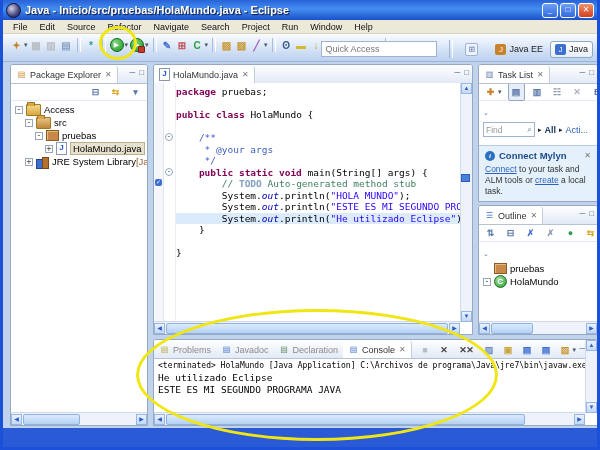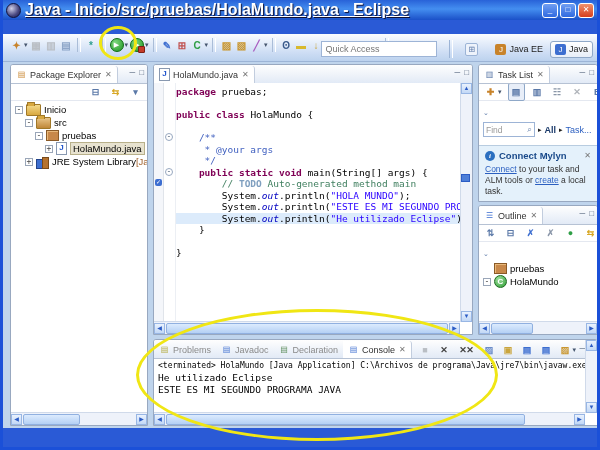--- a/index.html
+++ b/index.html
@@ -2,21 +2,21 @@
 <html><head>
 <meta charset="utf-8">
 <style>
   html,body{margin:0;padding:0;background:#777;}
   #app{position:relative;width:600px;height:450px;background:#2a5ad6;font-family:"Liberation Sans",sans-serif;overflow:hidden;
        border-left:3px solid #1b50d8;border-right:3px solid #1b50d8;border-bottom:3px solid #1b50d8;box-sizing:border-box;}
   
   .titlebar{position:absolute;left:0;top:0;width:100%;height:20px;
     background:linear-gradient(#2862d8,#448ef0 45%,#1b50c8);display:flex;align-items:center;padding:0 3px;box-sizing:border-box;}
   .app-icon{width:13px;height:13px;border-radius:50%;background:radial-gradient(circle at 35% 35%,#cfcfe8,#46457e 60%,#1d1c45);border:1px solid #11103a;margin-right:4px;flex:none;}
-  .title-text{color:#fff;font-size:16px;font-weight:bold;text-shadow:1px 1px 1px #113;white-space:nowrap;overflow:hidden;flex:1;text-decoration:underline;}
+  .title-text{color:#fff;font-size:11px;font-weight:bold;text-shadow:1px 1px 1px #113;white-space:nowrap;overflow:hidden;flex:1;}
   .winbtns{display:flex;gap:2px;flex:none;}
   .winbtn{width:14px;height:13px;border:1px solid #fff;border-radius:3px;font-size:8px;line-height:11px;text-align:center;color:#fff;
     background:linear-gradient(#6f9ef2,#2f6ae0);}
   .winbtn.close{background:linear-gradient(#f0926d,#d43e1d);}
   
   .menubar{position:absolute;left:0;top:20px;width:100%;height:14px;background:#ece9d8;border-bottom:1px solid #d6d2be;display:flex;align-items:center;padding-left:4px;box-sizing:border-box;}
   .menu-item{font-size:9px;color:#111;padding:0 6px;}
   
   .toolbar{position:absolute;left:0;top:34px;width:100%;height:28px;background:linear-gradient(#fafcff,#cdddf4 70%,#bcd2ee);border-bottom:1px solid #9cb4d6;box-sizing:border-box;}
   .tb-icons{position:absolute;left:6px;top:2px;display:flex;align-items:center;height:18px;}
@@ -116,20 +116,32 @@
   <div class="titlebar">
     <div class="app-icon"></div>
     <div class="title-text">Java - Inicio/src/pruebas/HolaMundo.java - Eclipse</div>
     <div class="winbtns">
       <div class="winbtn">_</div>
       <div class="winbtn">□</div>
       <div class="winbtn close">✕</div>
     </div>
   </div>
 
+  <div class="menubar" id="menubar">
+      <span class="menu-item">File</span>
+      <span class="menu-item">Edit</span>
+      <span class="menu-item">Source</span>
+      <span class="menu-item">Refactor</span>
+      <span class="menu-item">Navigate</span>
+      <span class="menu-item">Search</span>
+      <span class="menu-item">Project</span>
+      <span class="menu-item">Run</span>
+      <span class="menu-item">Window</span>
+      <span class="menu-item">Help</span>
+    </div>
 
   <div class="toolbar">
     <div class="tb-icons" id="tb-icons">
         <div class="tbtn">
           <span class="gl" style="color: rgb(200, 131, 42);">✦</span>
           <span class="dd">▾</span>
         </div>
         <div class="tbtn disabled">
           <span class="gl" style="color: rgb(169, 176, 184);">▦</span>
         </div>
@@ -240,21 +252,21 @@
             <span class="gl" style="color: rgb(216, 168, 38);">⇆</span>
           </div>
           <div class="tbtn">
             <span class="gl" style="color: rgb(91, 121, 168);">▾</span>
           </div>
         </div>
       <div class="tree" id="pe-tree">
           <div class="tree-row" style="padding-left: 4px;">
             <span class="expander">-</span>
             <span class="t-ico ico-folder"></span>
-            <span class="lbl">Inicio</span>
+            <span class="lbl">Access</span>
           </div>
           <div class="tree-row" style="padding-left: 14px;">
             <span class="expander">-</span>
             <span class="t-ico ico-folder src"></span>
             <span class="lbl">src</span>
           </div>
           <div class="tree-row" style="padding-left: 24px;">
             <span class="expander">-</span>
             <span class="t-ico ico-pkg"></span>
             <span class="lbl">pruebas</span>
@@ -300,21 +312,21 @@
           </div>
         <div class="code-area" id="code-area">
             <div class="code-line"><span class="tk-kw">package</span><span class="tk-pl"> pruebas;</span></div>
             <div class="code-line">&nbsp;</div>
             <div class="code-line"><span class="tk-kw">public</span><span class="tk-pl"> </span><span class="tk-kw">class</span><span class="tk-pl"> HolaMundo {</span></div>
             <div class="code-line">&nbsp;</div>
             <div class="code-line"><span class="tk-jd">    /**</span></div>
             <div class="code-line"><span class="tk-jd">     * @your args</span></div>
             <div class="code-line"><span class="tk-jd">     */</span></div>
             <div class="code-line"><span class="tk-kw">    public static void</span><span class="tk-pl"> main(String[] args) {</span></div>
-            <div class="code-line"><span class="tk-cm">        // </span><span class="tk-td">TODO</span><span class="tk-cm"> Auto-generated method main</span></div>
+            <div class="code-line"><span class="tk-cm">        // </span><span class="tk-td">TODO</span><span class="tk-cm"> Auto-generated method stub</span></div>
             <div class="code-line"><span class="tk-pl">        System.</span><span class="tk-fd">out</span><span class="tk-pl">.println(</span><span class="tk-st">"HOLA MUNDO"</span><span class="tk-pl">);</span></div>
             <div class="code-line"><span class="tk-pl">        System.</span><span class="tk-fd">out</span><span class="tk-pl">.println(</span><span class="tk-st">"ESTE ES MI SEGUNDO PROGRAMA JAVA</span></div>
             <div class="code-line hl"><span class="tk-pl">        System.</span><span class="tk-fd">out</span><span class="tk-pl">.println(</span><span class="tk-st">"He utilizado Eclipse"</span><span class="tk-pl">);</span></div>
             <div class="code-line"><span class="tk-pl">    }</span></div>
             <div class="code-line">&nbsp;</div>
             <div class="code-line"><span class="tk-pl">}</span></div>
           </div>
         <div class="vscroll">
           <div class="sb-btn" style="top:0;right:0;">▲</div>
           <div class="sb-btn" style="bottom:0;right:0;">▼</div>
@@ -363,21 +375,21 @@
         </div>
       <div style="padding-left:4px;"><span class="chev">⌄</span></div>
       <div class="find-row">
         <div class="find-box">
           <span>Find</span>
           <span style="color:#5b79a8;">⌕</span>
         </div>
         <span class="tri">▸</span>
         <span class="f-all" id="f-all">All</span>
         <span class="tri">▸</span>
-        <span class="f-act" id="f-act">Task...</span>
+        <span class="f-act" id="f-act">Acti...</span>
       </div>
       <div class="mylyn">
         <div class="mylyn-head">
           <span class="info-ico">i</span>
           <span>Connect Mylyn</span>
           <span class="x">✕</span>
         </div>
         <div class="mylyn-body" id="mylyn-body"><a>Connect</a><span> to your task and ALM tools or </span><a>create</a><span> a local task.</span></div>
       </div>
     </div>

